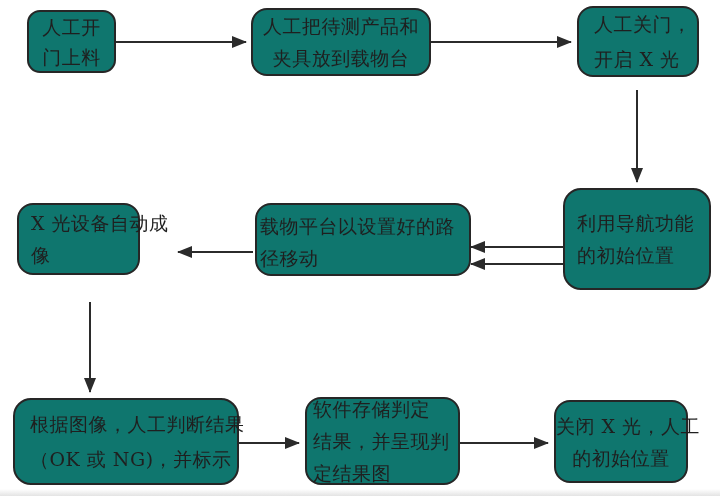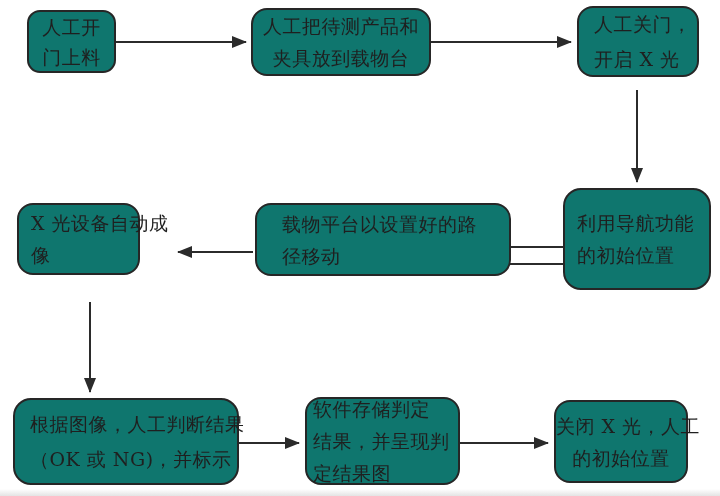--- a/index.html
+++ b/index.html
@@ -42,21 +42,21 @@
   }
   .node .ln { display: block; }
   .center { text-align: center; }
   .leftpad { text-align: left; }
 
   
   #n1 { left: 27px;  top: 10px;  width: 89px;  height: 63px; border-radius: 13px; line-height: 30px; }
   #n2 { left: 251px; top: 8px;   width: 180px; height: 68px; }
   #n3 { left: 577px; top: 6px;   width: 122px; height: 71px; padding-left: 15px; justify-content: space-between; }
   #n4 { left: 17px;  top: 203px; width: 123px; height: 72px; padding-left: 12px; }
-  #n5 { left: 255px; top: 203px; width: 256px; height: 73px; padding-left: 25px; }
+  #n5 { left: 255px; top: 203px; width: 216px; height: 73px; padding-left: 3px; justify-content: flex-end; }
   #n6 { left: 563px; top: 188px; width: 148px; height: 102px; padding-left: 12px; border-radius: 18px; justify-content: center; }
   #n7 { left: 13px;  top: 398px; width: 226px; height: 87px; padding-left: 15px; border-radius: 18px; line-height: 35px; }
   #n8 { left: 305px; top: 397px; width: 155px; height: 88px; padding-left: 6px; }
   #n9 { left: 554px; top: 400px; width: 134px; height: 83px; }
 
   .bottom-fade {
     position: absolute;
     left: 0; bottom: 0;
     width: 720px; height: 7px;
     background: linear-gradient(to bottom, rgba(255,255,255,0), rgba(205,205,205,0.55));

